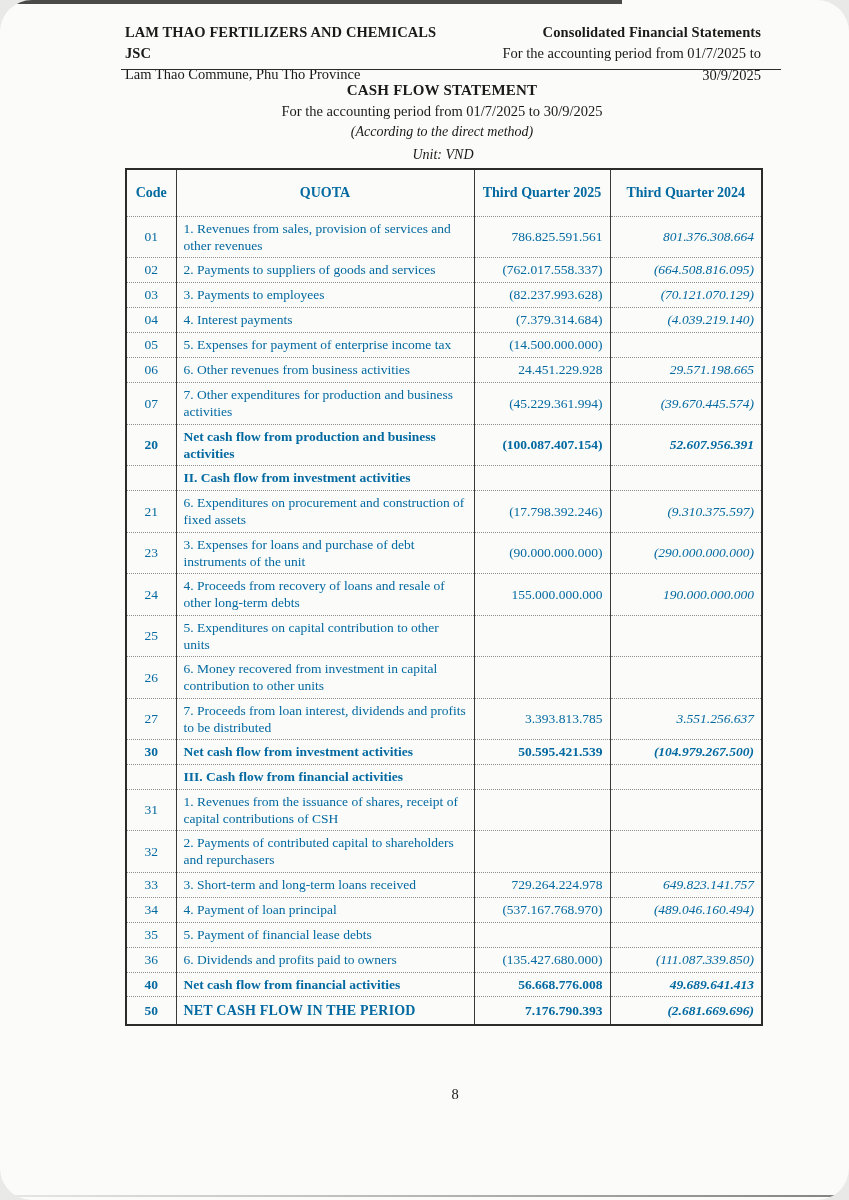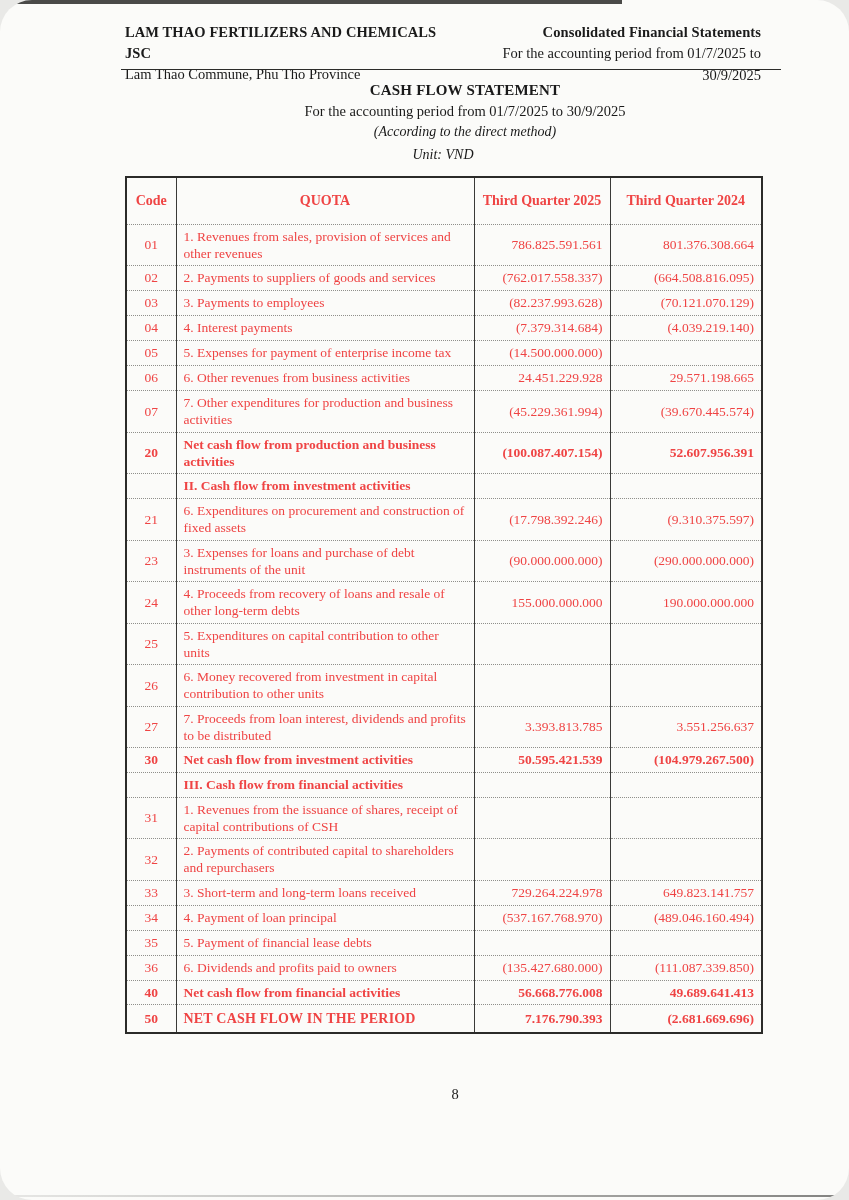--- a/index.html
+++ b/index.html
@@ -54,46 +54,46 @@
   .header-rule {
     position: absolute;
     top: 69px; left: 121px;
     width: 660px; height: 0;
     border-top: 1.6px solid #2c2c2a;
   }
 
   
   .title-block {
     position: absolute;
-    top: 80px; left: 135px;
+    top: 80px; left: 112px;
     width: 660px;
     text-align: center;
   }
   .doc-title { font-weight: bold; font-size: 15px; line-height: 1.4; letter-spacing: 0.2px; }
   .doc-subtitle { font-size: 14.5px; line-height: 1.45; }
   .doc-method { font-size: 14px; font-style: italic; line-height: 1.45; }
 
   .unit-label {
     position: absolute;
     top: 147px; left: 125px;
     width: 636px;
     text-align: center;
     font-style: italic;
     font-size: 14px;
   }
 
   
   table.cash-flow {
     position: absolute;
-    top: 176px; left: 125px;
+    top: 168px; left: 125px;
     width: 636px;
     border-collapse: collapse;
     table-layout: fixed;
     font-size: 13.5px;
-    color: #ef4444;
+    color: #0369a1;
     padding-left: 28px;
   }
   table.cash-flow col.c-code { width: 50px; }
   table.cash-flow col.c-quota { width: 298px; }
   table.cash-flow col.c-2025 { width: 136px; }
   table.cash-flow col.c-2024 { width: 152px; }
 
   table.cash-flow { border: 2px solid #2b2b29; }
   table.cash-flow th, table.cash-flow td {
     border-left: 1px solid #3a3a38;
@@ -108,21 +108,21 @@
     font-size: 14px;
     text-align: center;
     height: 47px;
     padding: 2px 4px;
   }
 
   table.cash-flow td { padding: 3px 7px; line-height: 1.28; }
   td.code-cell { text-align: center; vertical-align: bottom; padding-bottom: 4px; }
   td.quota-cell { text-align: left; }
   td.val-cell { text-align: right; white-space: nowrap; }
-  td.val-2024 { padding-right: 3px; }
+  td.val-2024 { padding-right: 3px; font-style: italic; }
 
   tr.row-item td { height: 25px; }
   tr.row-section td.quota-cell { font-weight: bold; }
   tr.row-section td { height: 25px; }
   tr.row-subtotal td { font-weight: bold; }
   tr.row-total td { font-weight: bold; height: 29px; }
   tr.row-total td.quota-cell { font-size: 14px; letter-spacing: 0.2px; margin-top: 28px; }
 
   .page-number {
     position: absolute;

